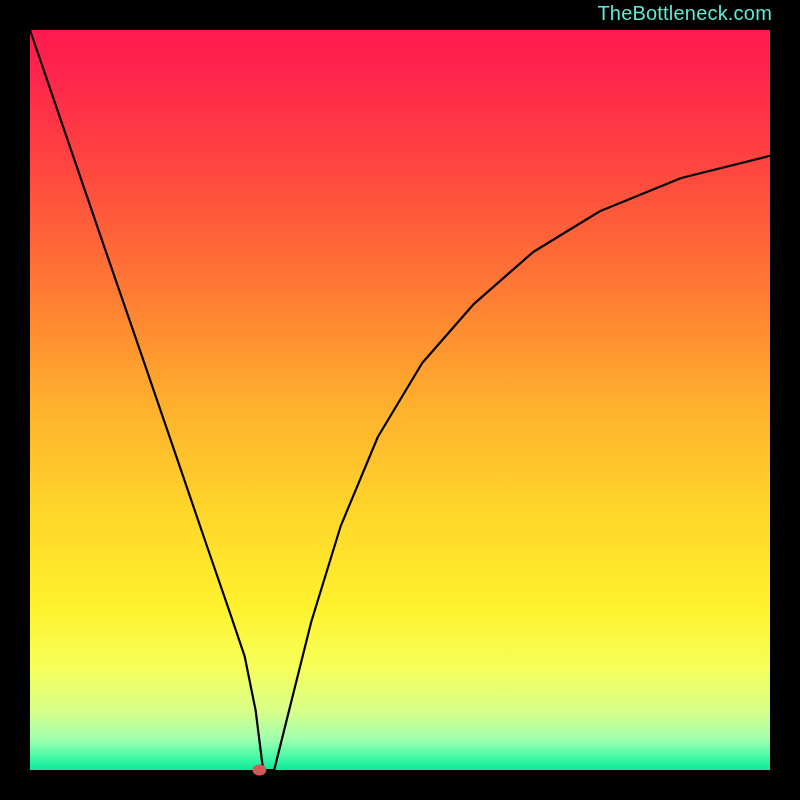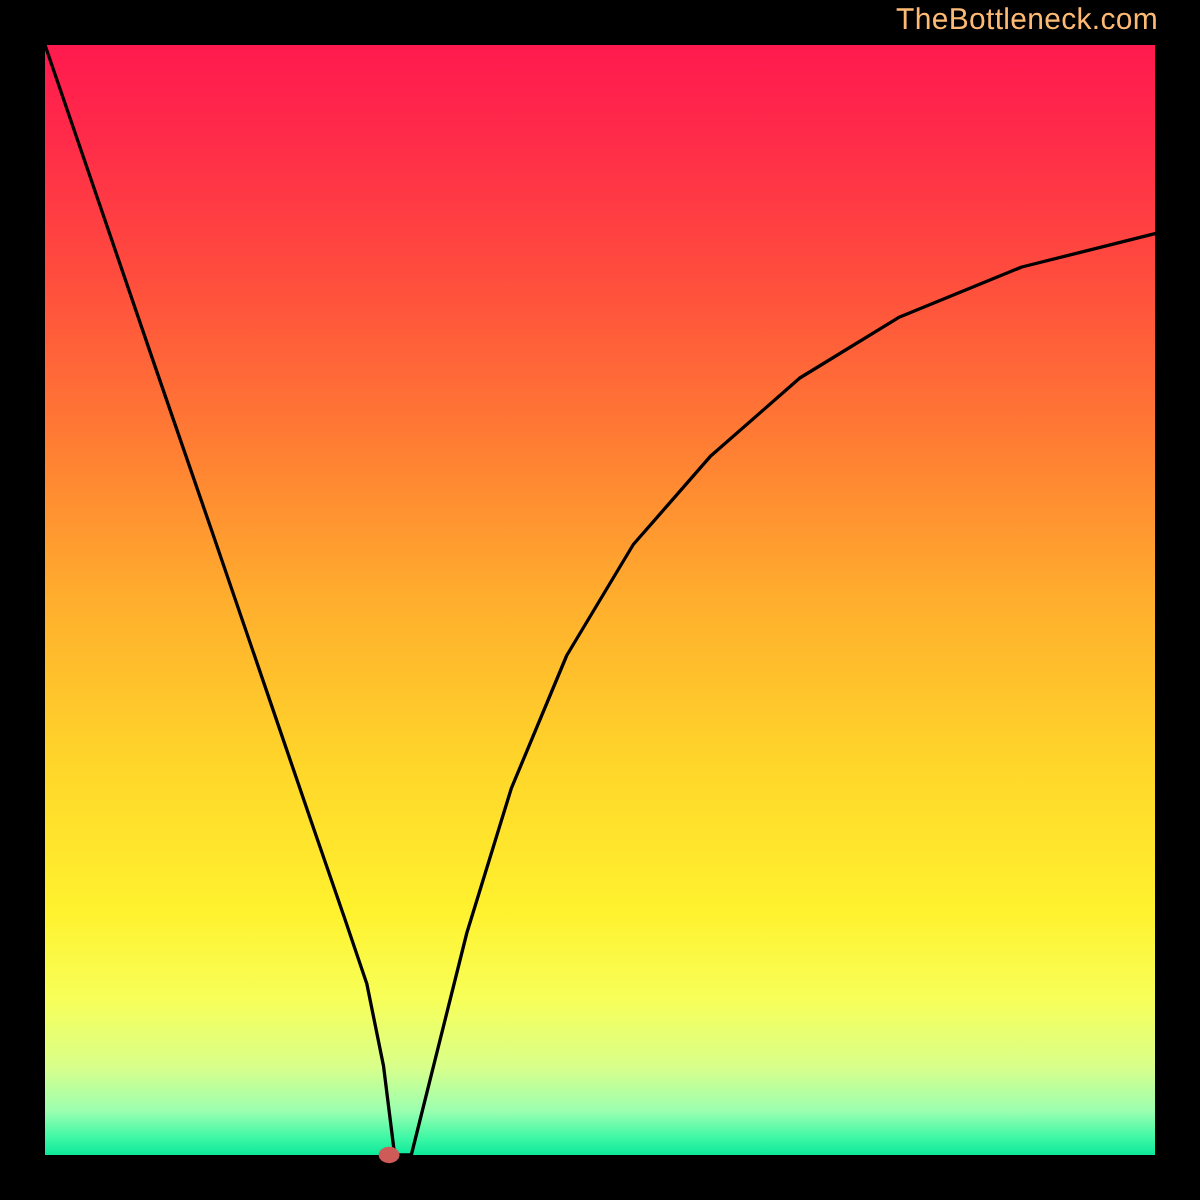--- a/index.html
+++ b/index.html
@@ -16,21 +16,21 @@
     top: 0;
     left: 0;
     width: 800px;
     height: 800px;
     background: #000;
   }
   .watermark {
     position: absolute;
     top: 2px;
     right: 28px;
-    color: #fdba74;
+    color: #5eead4;
     font-size: 20px;
     letter-spacing: 0.2px;
     font-family: Arial, Helvetica, sans-serif;
     user-select: none;
   }
   svg {
     position: absolute;
     top: 0;
     left: 0;
   }

